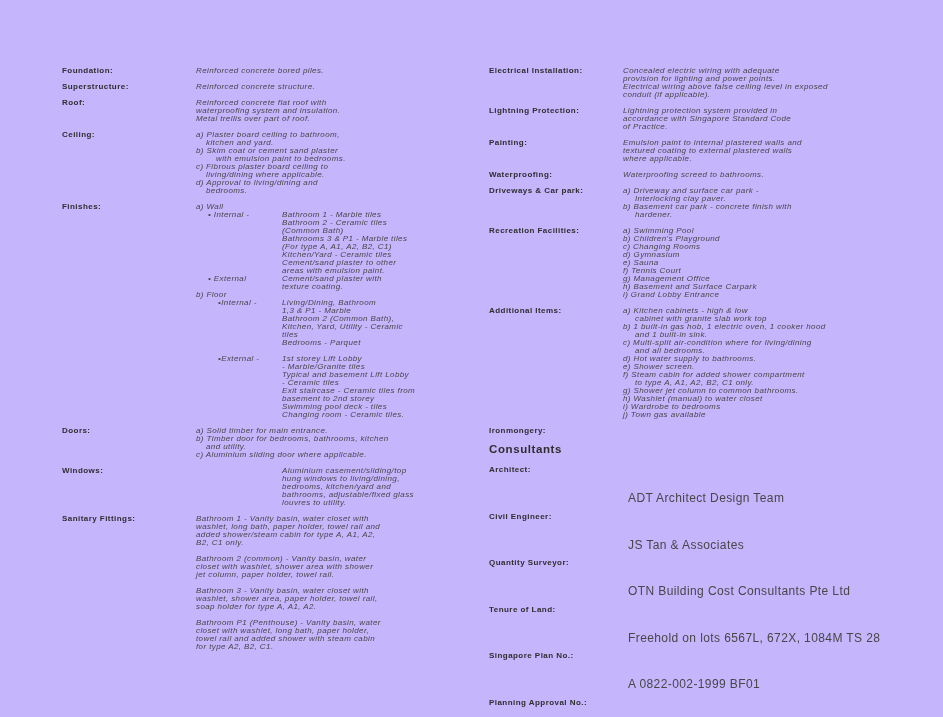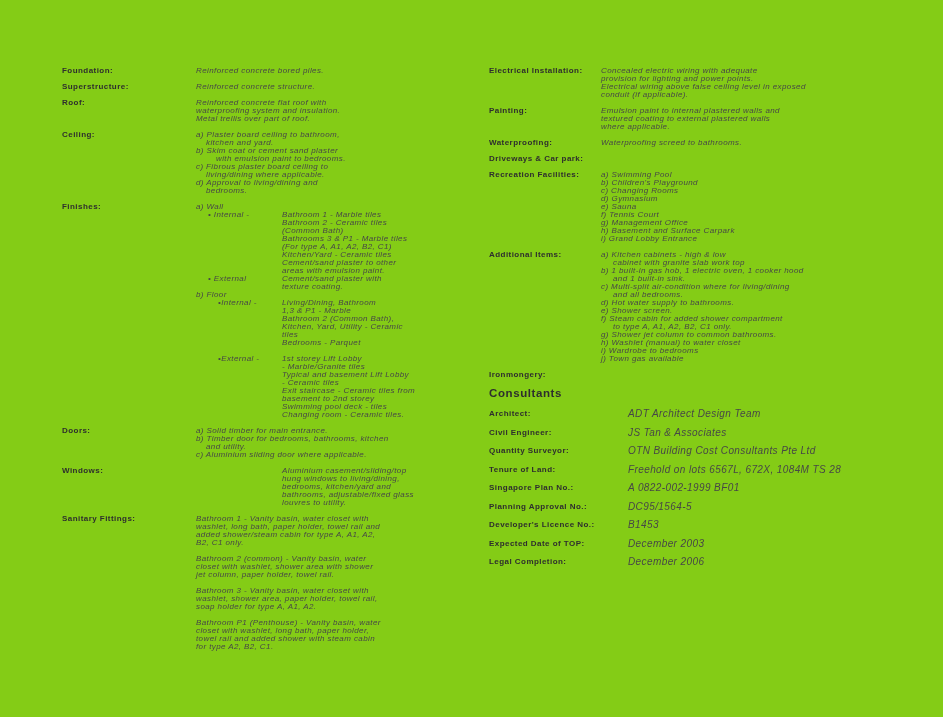--- a/index.html
+++ b/index.html
@@ -10,21 +10,21 @@
   body {
     width: 943px;
     height: 717px;
     position: relative;
     overflow: hidden;
     font-family: "Liberation Sans", sans-serif;
   }
   .page {
     position: absolute;
     inset: 0;
-    background: #84cc16;
+    background: #c4b5fd;
   }
   .col {
     position: absolute;
     top: 67px;
   }
   #left-col  { left: 62px;  width: 414px; }
   #right-col { left: 489px; width: 426px; }
 
   .spec-section {
     display: flex;
@@ -34,21 +34,21 @@
   .sec-label {
     flex: none;
     font-weight: bold;
     font-size: 8px;
     line-height: 8px;
     letter-spacing: 0.45px;
     color: #2e2e2e;
     white-space: nowrap;
   }
   #left-col  .sec-label { width: 134px; }
-  #right-col .sec-label { width: 112px; }
+  #right-col .sec-label { width: 134px; }
   .sec-content {
     flex: 1;
     min-width: 0;
   }
   .line {
     position: relative;
     font-size: 8px;
     line-height: 8px;
     min-height: 8px;
     font-style: italic;
@@ -82,26 +82,26 @@
     flex: none;
     width: 139px;
     font-weight: bold;
     font-size: 8px;
     line-height: 8px;
     letter-spacing: 0.45px;
     color: #2e2e2e;
     white-space: nowrap;
   }
   .consultant-value {
-    font-style: italic;
-    font-size: 10px;
+    font-size: 12px;
     line-height: 8px;
     letter-spacing: 0.4px;
     color: #474747;
     white-space: nowrap;
+    margin-top: 28px;
   }
 </style>
 </head>
 <body>
 
 <div class="page">
   <div id="left-col" class="col">
       <div class="spec-section">
         <div class="sec-label">Foundation:</div>
         <div class="sec-content">
@@ -226,35 +226,49 @@
   <div class="spec-section">
         <div class="sec-label">Electrical Installation:</div>
         <div class="sec-content">
           <div class="line"><span class="txt">Concealed electric wiring with adequate</span></div>
           <div class="line"><span class="txt">provision for lighting and power points.</span></div>
           <div class="line"><span class="txt">Electrical wiring above false ceiling level in exposed</span></div>
           <div class="line"><span class="txt">conduit (if applicable).</span></div>
         </div>
       </div>
       <div class="spec-section">
+        <div class="sec-label">Lightning Protection:</div>
+        <div class="sec-content">
+          <div class="line"><span class="txt">Lightning protection system provided in</span></div>
+          <div class="line"><span class="txt">accordance with Singapore Standard Code</span></div>
+          <div class="line"><span class="txt">of Practice.</span></div>
+        </div>
+      </div>
+      <div class="spec-section">
         <div class="sec-label">Painting:</div>
         <div class="sec-content">
           <div class="line"><span class="txt">Emulsion paint to internal plastered walls and</span></div>
           <div class="line"><span class="txt">textured coating to external plastered walls</span></div>
           <div class="line"><span class="txt">where applicable.</span></div>
         </div>
       </div>
       <div class="spec-section">
         <div class="sec-label">Waterproofing:</div>
         <div class="sec-content">
           <div class="line"><span class="txt">Waterproofing screed to bathrooms.</span></div>
         </div>
       </div>
       <div class="spec-section">
         <div class="sec-label">Driveways &amp; Car park:</div>
+        <div class="sec-content">
+          <div class="line"><span class="txt">a) Driveway and surface car park -</span></div>
+          <div class="line"><span class="txt" style="margin-left: 12px;">Interlocking clay paver.</span></div>
+          <div class="line"><span class="txt">b) Basement car park - concrete finish with</span></div>
+          <div class="line"><span class="txt" style="margin-left: 12px;">hardener.</span></div>
+        </div>
       </div>
       <div class="spec-section">
         <div class="sec-label">Recreation Facilities:</div>
         <div class="sec-content">
           <div class="line"><span class="txt">a) Swimming Pool</span></div>
           <div class="line"><span class="txt">b) Children's Playground</span></div>
           <div class="line"><span class="txt">c) Changing Rooms</span></div>
           <div class="line"><span class="txt">d) Gymnasium</span></div>
           <div class="line"><span class="txt">e) Sauna</span></div>
           <div class="line"><span class="txt">f) Tennis Court</span></div>

